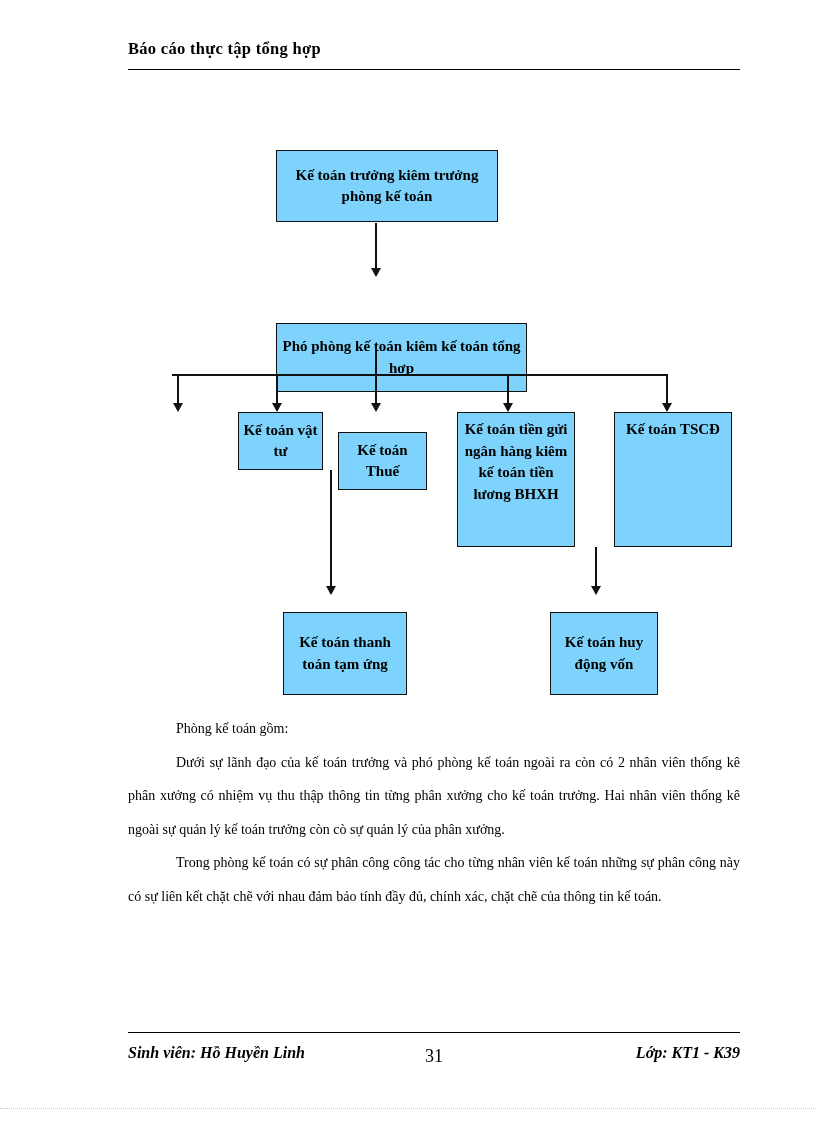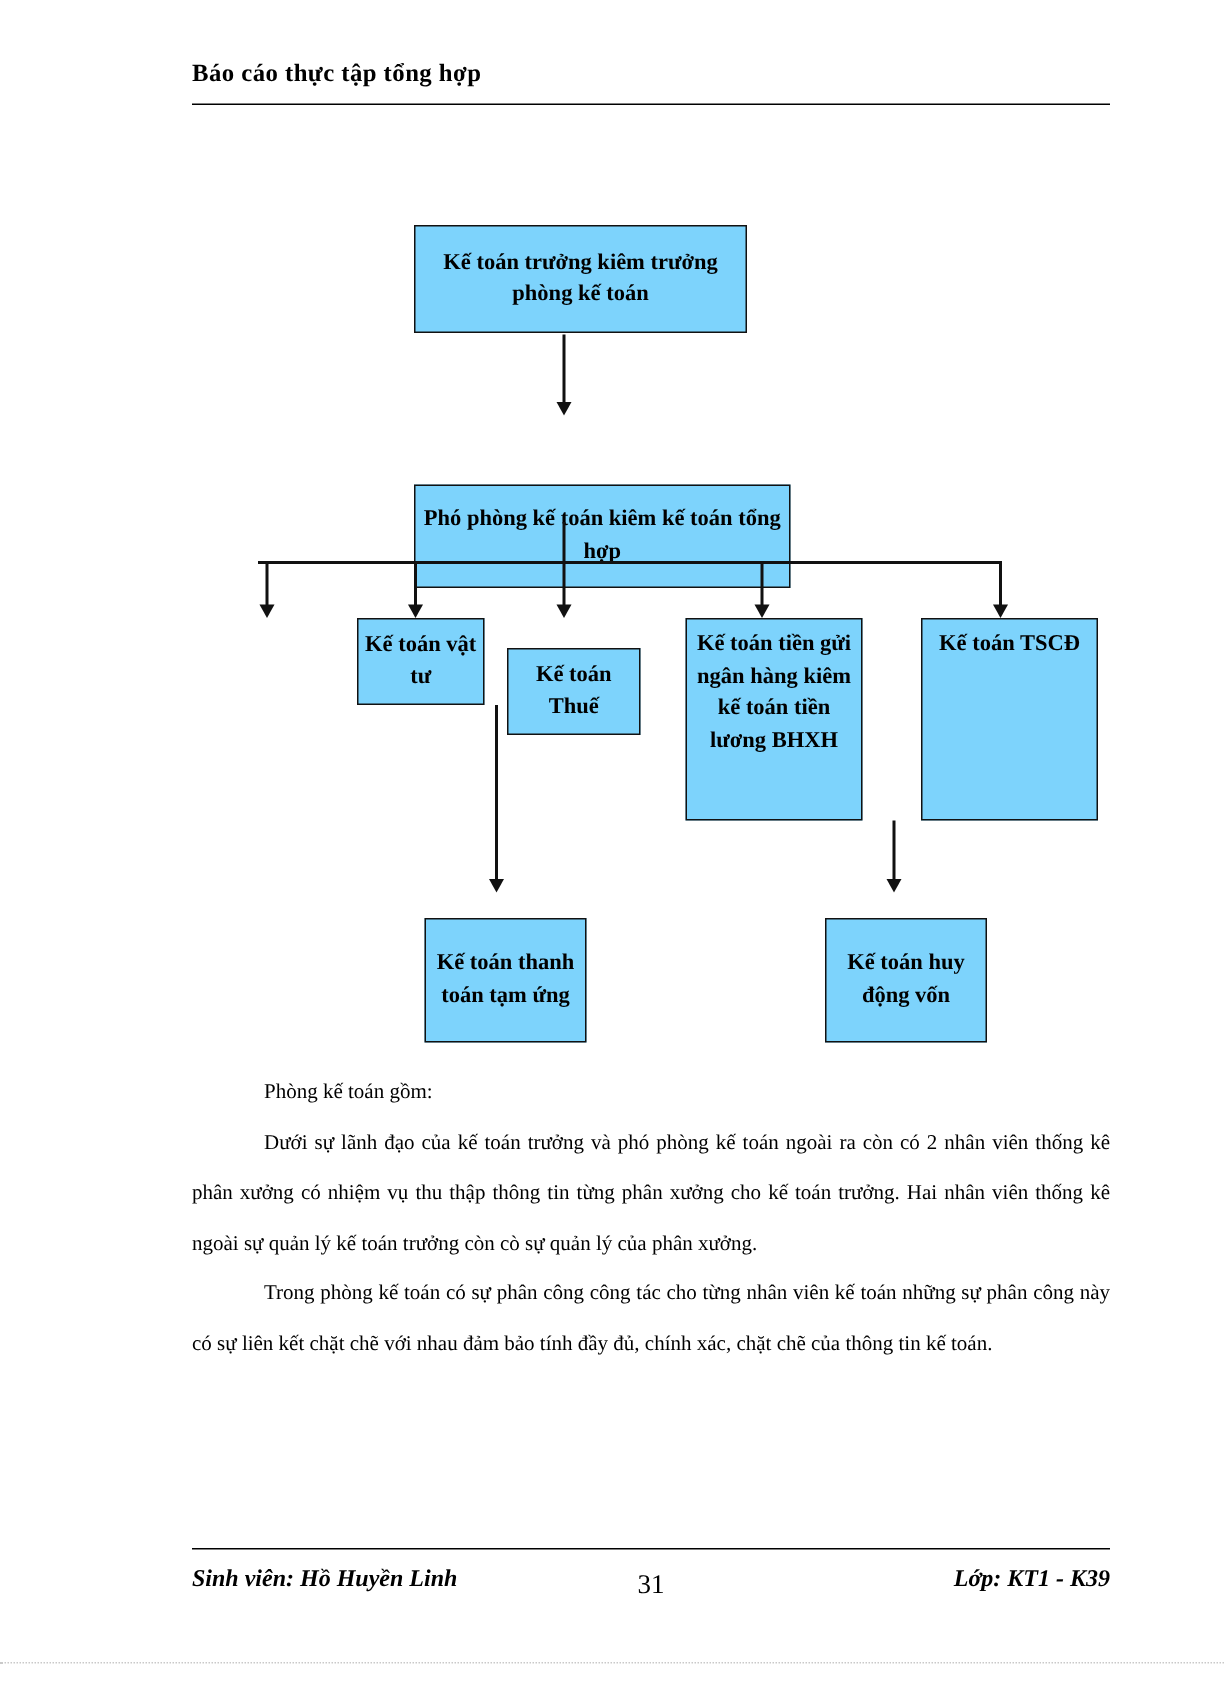--- a/index.html
+++ b/index.html
@@ -222,21 +222,21 @@
     <div class="node top-align" style="left:614px; top:412px; width:118px; height:135px;">
       <span>Kế toán TSCĐ</span>
     </div>
 
     <div class="conn vline" style="left:330px; top:470px; height:118px;"></div>
     <div class="arrowhead" style="left:326px; top:586px;"></div>
 
     <div class="conn vline" style="left:595px; top:547px; height:41px;"></div>
     <div class="arrowhead" style="left:591px; top:586px;"></div>
 
-    <div class="node" style="left:283px; top:612px; width:108px; height:83px;">
+    <div class="node" style="left:283px; top:612px; width:124px; height:83px;">
       <span>Kế toán thanh toán tạm ứng</span>
     </div>
 
     <div class="node" style="left:550px; top:612px; width:108px; height:83px;justify-content:flex-end;">
       <span>Kế toán huy động vốn</span>
     </div>
 
   </div>
 
   <div id="body-text">

